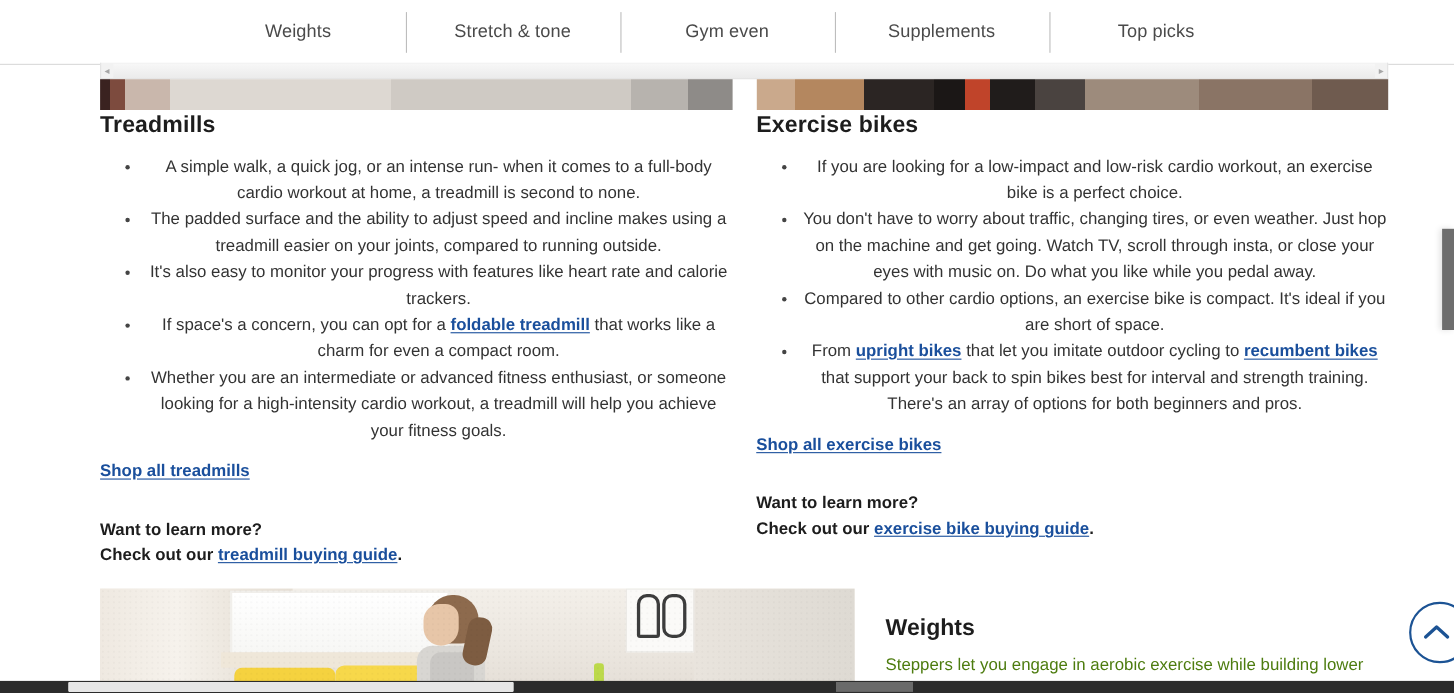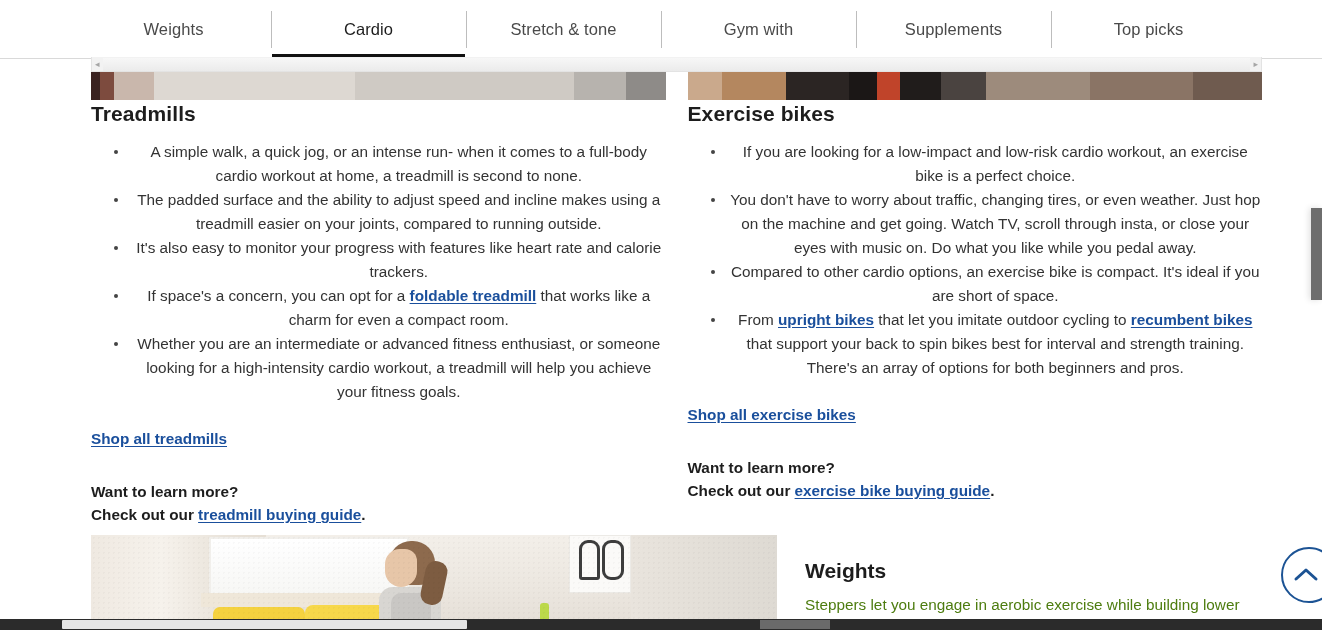--- a/index.html
+++ b/index.html
@@ -189,21 +189,21 @@
   a.link {
     color: #1a4f9c;
     text-decoration: underline;
     text-underline-offset: 2px;
     cursor: pointer;
   }
   a.link.bold { font-weight: 700; text-decoration: underline; }
 
   .shop-link {
     display: inline-block;
-    margin-top: 26px;
+    margin-top: 16px;
     font-size: 15.3px;
     font-weight: 700;
     color: #1a4f9c;
     text-decoration: underline;
     text-underline-offset: 2px;
     cursor: pointer;
     text-align: right;
   }
   .learn {
     margin-top: 32px;
@@ -367,28 +367,25 @@
 </head>
 <body>
 
 <div id="page">
 
   <div class="tabbar">
     <div class="tabs">
       <button class="tab">
           <span>Weights</span>
         </button>
-      <button class="tab active">
-          <span>Cardio</span>
-        </button>
       <button class="tab">
           <span>Stretch &amp; tone</span>
         </button>
       <button class="tab">
-          <span>Gym with</span>
+          <span>Gym even</span>
         </button>
       <button class="tab">
           <span>Supplements</span>
         </button>
       <button class="tab">
           <span>Top picks</span>
         </button>
     </div>
   </div>
 

